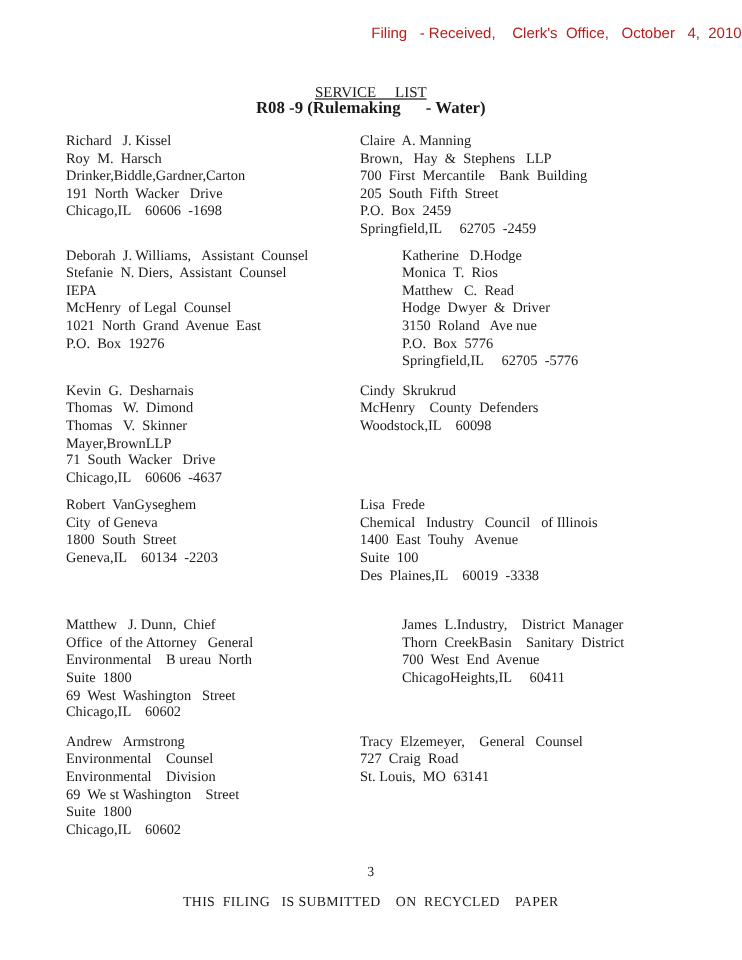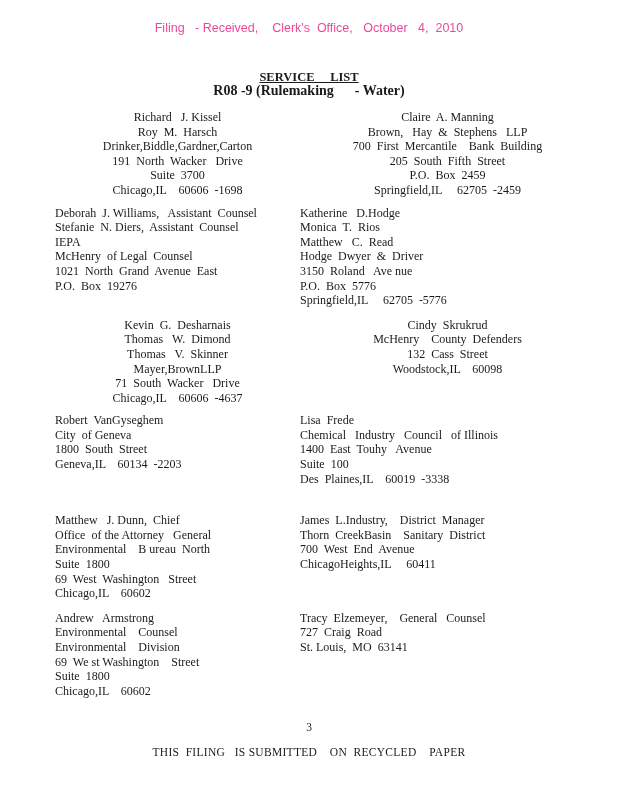--- a/index.html
+++ b/index.html
@@ -15,58 +15,58 @@
     color: #1a1a1a;
     font-family: "Liberation Serif", serif;
     font-size: 12px;
     overflow: hidden;
   }
   .stamp-header {
     position: absolute;
     top: 21px;
     left: 0;
     width: 100%;
-    text-align: center;
+    text-align: right;
     font-family: "Liberation Sans", sans-serif;
     font-size: 12.5px;
-    color: #ec4899;
+    color: #b91c1c;
     white-space: pre;
   }
   .title-block {
     position: absolute;
     top: 71px;
     left: 0;
     width: 100%;
     text-align: center;
     line-height: 13px;
   }
   .doc-title {
-    font-weight: bold;
+    font-weight: normal;
     font-size: 12.5px;
     text-decoration: underline;
     white-space: pre;
   }
   .doc-subtitle {
     font-weight: bold;
     font-size: 14px;
     white-space: pre;
   }
   .address-area {
     position: absolute;
     top: 110px;
     left: 55px;
     width: 540px;
   }
   .address-row {
     display: grid;
     grid-template-columns: 245px auto;
     align-items: start;
   }
-  .address-row.gap-sm   { margin-bottom: 8px; text-align: center; }
-  .address-row.gap-sm2  { margin-bottom: 10px; }
+  .address-row.gap-sm   { margin-bottom: 8px; }
+  .address-row.gap-sm2  { margin-bottom: 10px; gap: 35px; }
   .address-row.gap-lg   { margin-bottom: 27px; }
   .address-block { min-width: 0; }
   .address-line {
     line-height: 14.6px;
     white-space: pre;
     color: #1a1a1a;
   }
   .page-number {
     position: absolute;
     top: 721px;
@@ -100,21 +100,20 @@
   </div>
 
   <div class="address-area">
 
     <div class="address-row gap-sm">
       <div class="address-block">
           <div class="address-line">Richard   J. Kissel</div>
           <div class="address-line">Roy  M.  Harsch</div>
           <div class="address-line">Drinker,Biddle,Gardner,Carton</div>
           <div class="address-line">191  North  Wacker   Drive</div>
-          <div class="address-line">Suite  3700</div>
           <div class="address-line">Chicago,IL    60606  -1698</div>
         </div>
       <div class="address-block">
           <div class="address-line">Claire  A. Manning</div>
           <div class="address-line">Brown,   Hay  &amp;  Stephens   LLP</div>
           <div class="address-line">700  First  Mercantile    Bank  Building</div>
           <div class="address-line">205  South  Fifth  Street</div>
           <div class="address-line">P.O.  Box  2459</div>
           <div class="address-line">Springfield,IL     62705  -2459</div>
         </div>
@@ -145,21 +144,20 @@
           <div class="address-line">Kevin  G.  Desharnais</div>
           <div class="address-line">Thomas   W.  Dimond</div>
           <div class="address-line">Thomas   V.  Skinner</div>
           <div class="address-line">Mayer,BrownLLP</div>
           <div class="address-line">71  South  Wacker   Drive</div>
           <div class="address-line">Chicago,IL    60606  -4637</div>
         </div>
       <div class="address-block">
           <div class="address-line">Cindy  Skrukrud</div>
           <div class="address-line">McHenry    County  Defenders</div>
-          <div class="address-line">132  Cass  Street</div>
           <div class="address-line">Woodstock,IL    60098</div>
         </div>
     </div>
 
     <div class="address-row gap-lg">
       <div class="address-block">
           <div class="address-line">Robert  VanGyseghem</div>
           <div class="address-line">City  of Geneva</div>
           <div class="address-line">1800  South  Street</div>
           <div class="address-line">Geneva,IL    60134  -2203</div>

